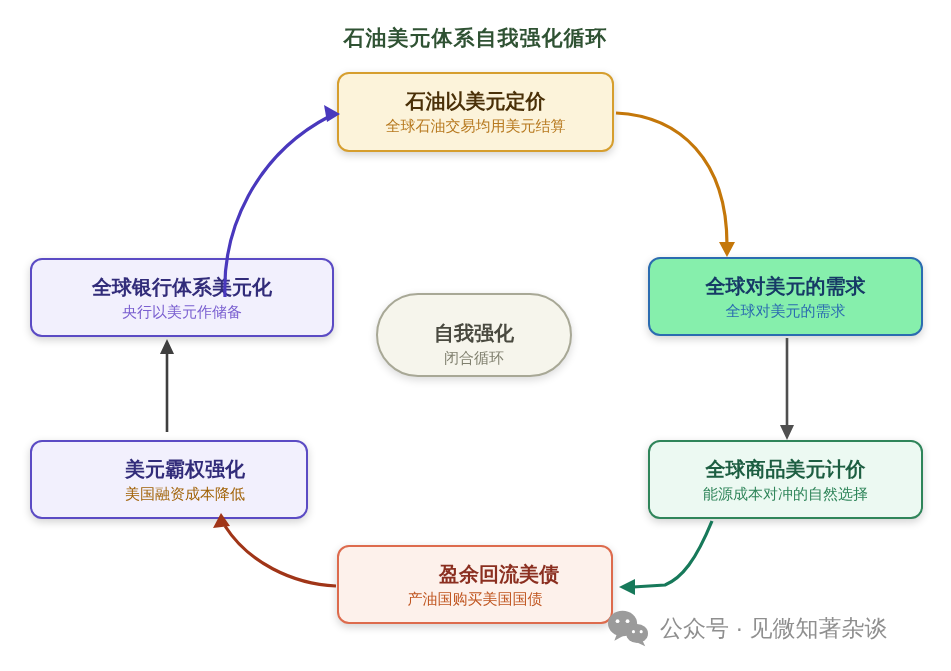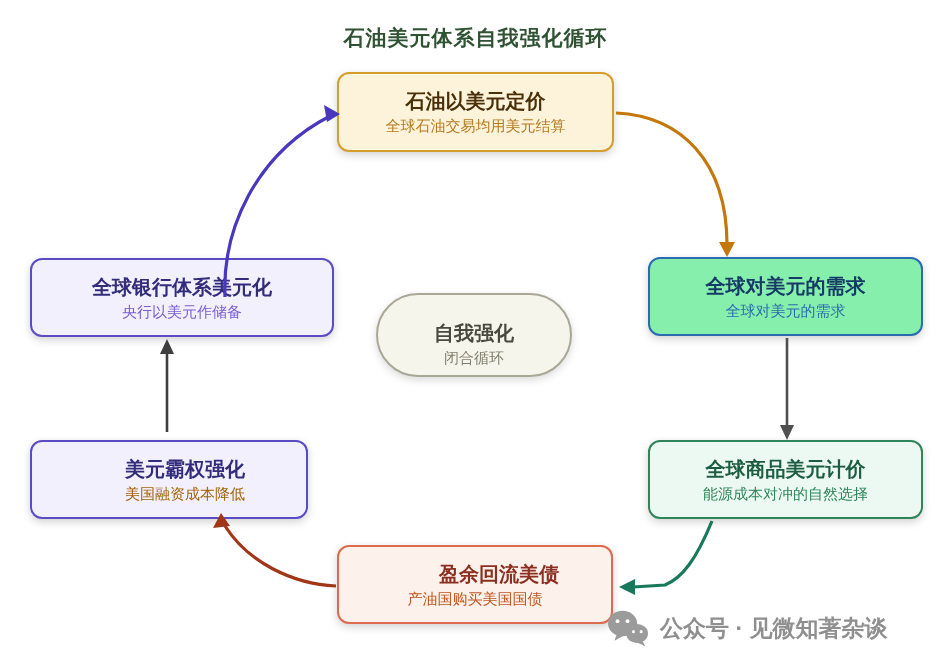--- a/index.html
+++ b/index.html
@@ -23,21 +23,21 @@
   .node-banking{left:30px;top:258px;width:304px;height:79px;}
 
   .node-core{left:376px;top:293px;width:196px;height:84px;border-radius:44px;
     box-shadow:0 3px 8px rgba(0,0,0,0.15);}
   .node-core .t{font-size:20px;}
   .node-core .s{font-size:15px;}
 
   .arrow-layer{position:absolute;left:0;top:0;width:951px;height:671px;pointer-events:none;}
 
   .watermark{position:absolute;left:606px;top:608px;display:flex;align-items:center;gap:10px;}
-  .watermark .wm-text{font-size:23px;font-weight:bold;}
+  .watermark .wm-text{font-size:23px;font-weight:normal;}
 </style>
 </head>
 <body>
 
 <div class="canvas">
 
   <div class="diagram-title" style="color: rgb(47, 82, 51);">石油美元体系自我强化循环</div>
 
   <div class="node node-oil" style="background: rgb(252, 243, 218); border-color: rgb(214, 158, 46);">
     <div class="t" style="color: rgb(74, 48, 8);">石油以美元定价</div>

